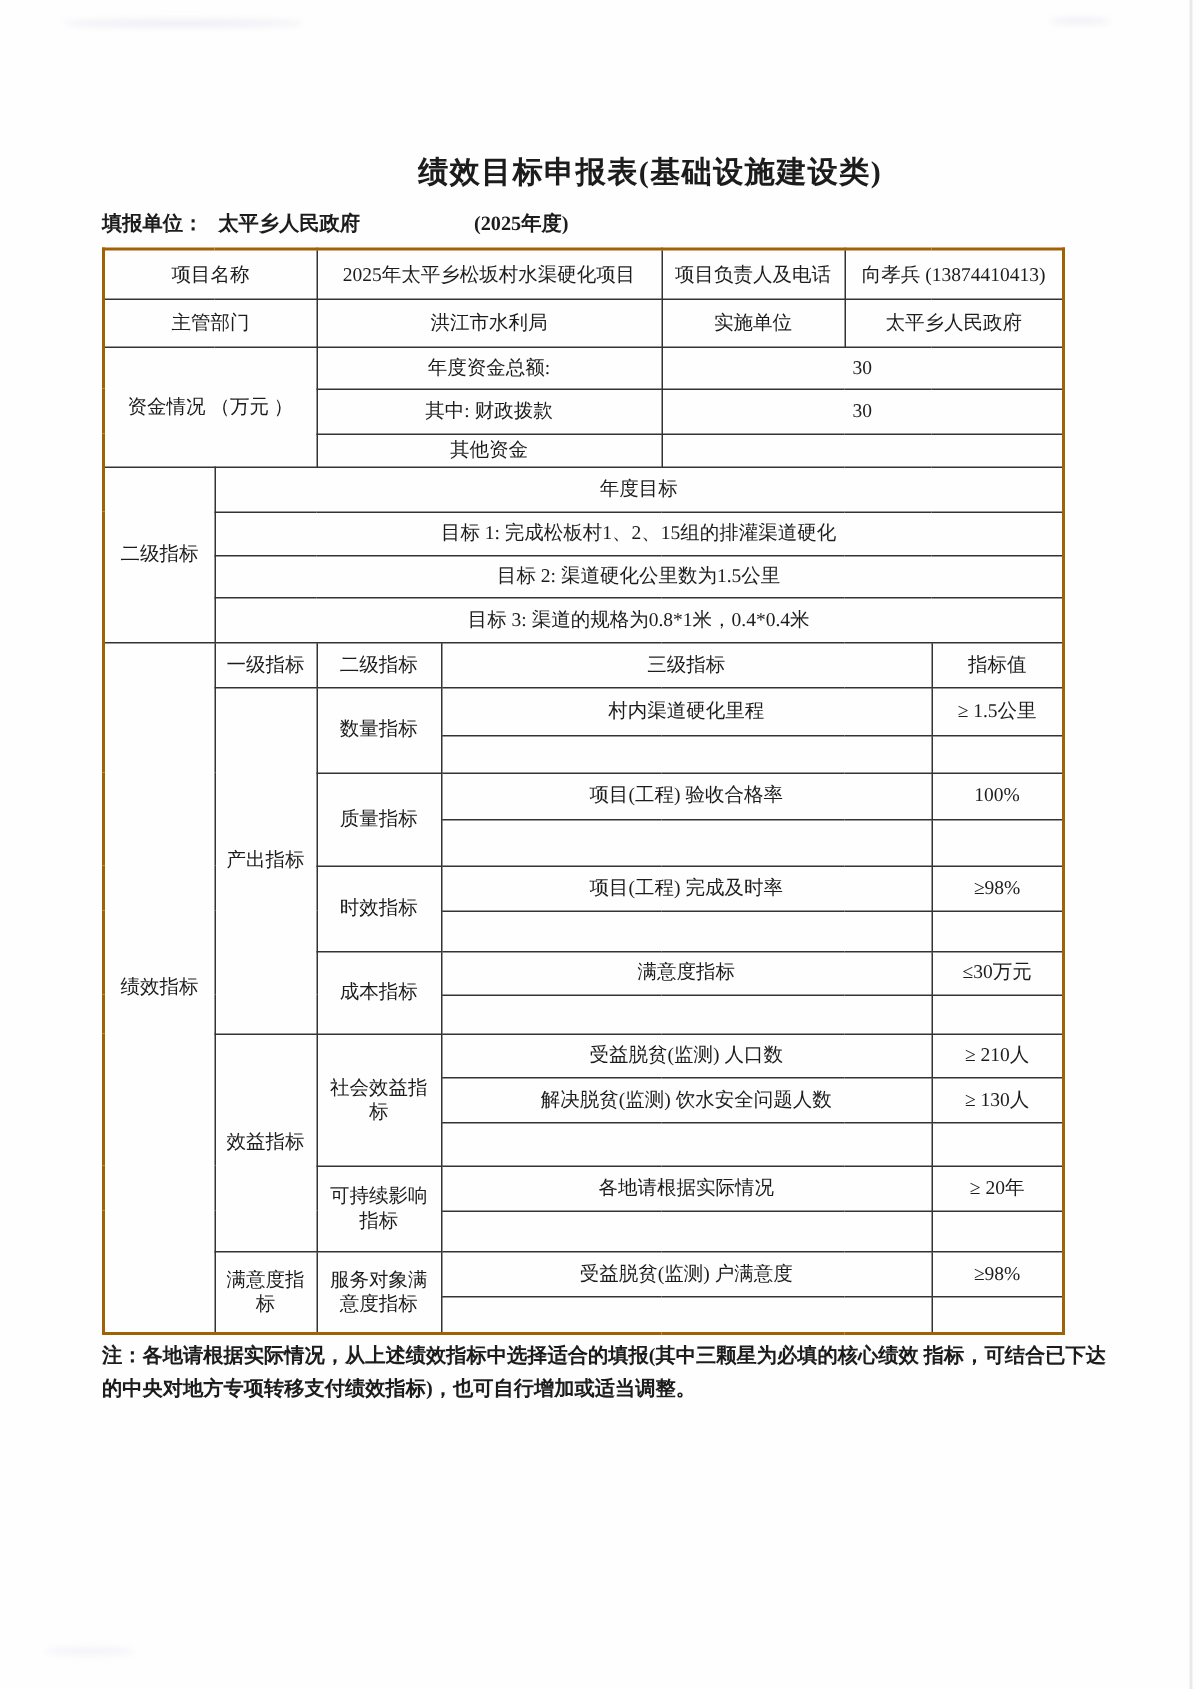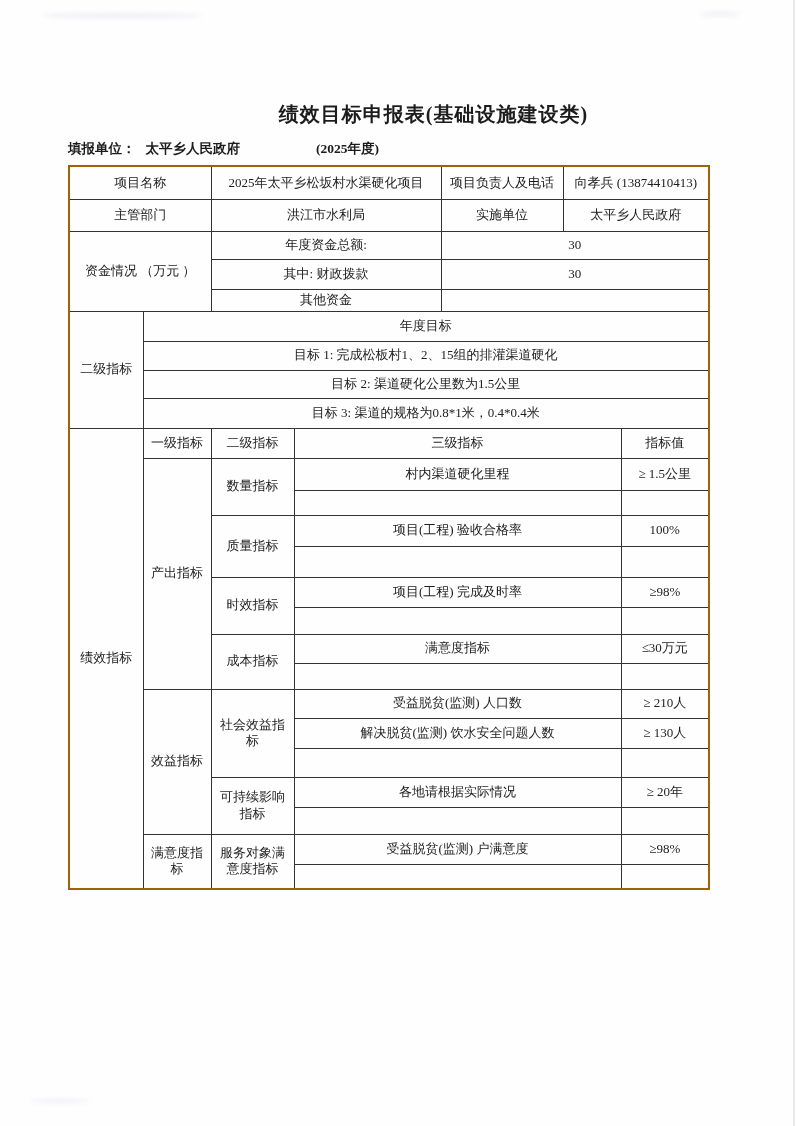--- a/index.html
+++ b/index.html
@@ -194,14 +194,15 @@
         <td colspan="3" class="left">受益脱贫(监测) 户满意度</td>
         <td class="left">≥98%</td>
       </tr>
       <tr style="height:25px">
         <td colspan="3"></td>
         <td></td>
       </tr>
     </tbody>
   </table>
 
+  <div style="position:absolute;top:893px;left:68px;width:676px;font-size:13.5px;font-weight:700;line-height:1.62;">注：各地请根据实际情况，从上述绩效指标中选择适合的填报(其中三颗星为必填的核心绩效 指标，可结合已下达的中央对地方专项转移支付绩效指标)，也可自行增加或适当调整。</div>
 
 </div>
 
 </body></html>

